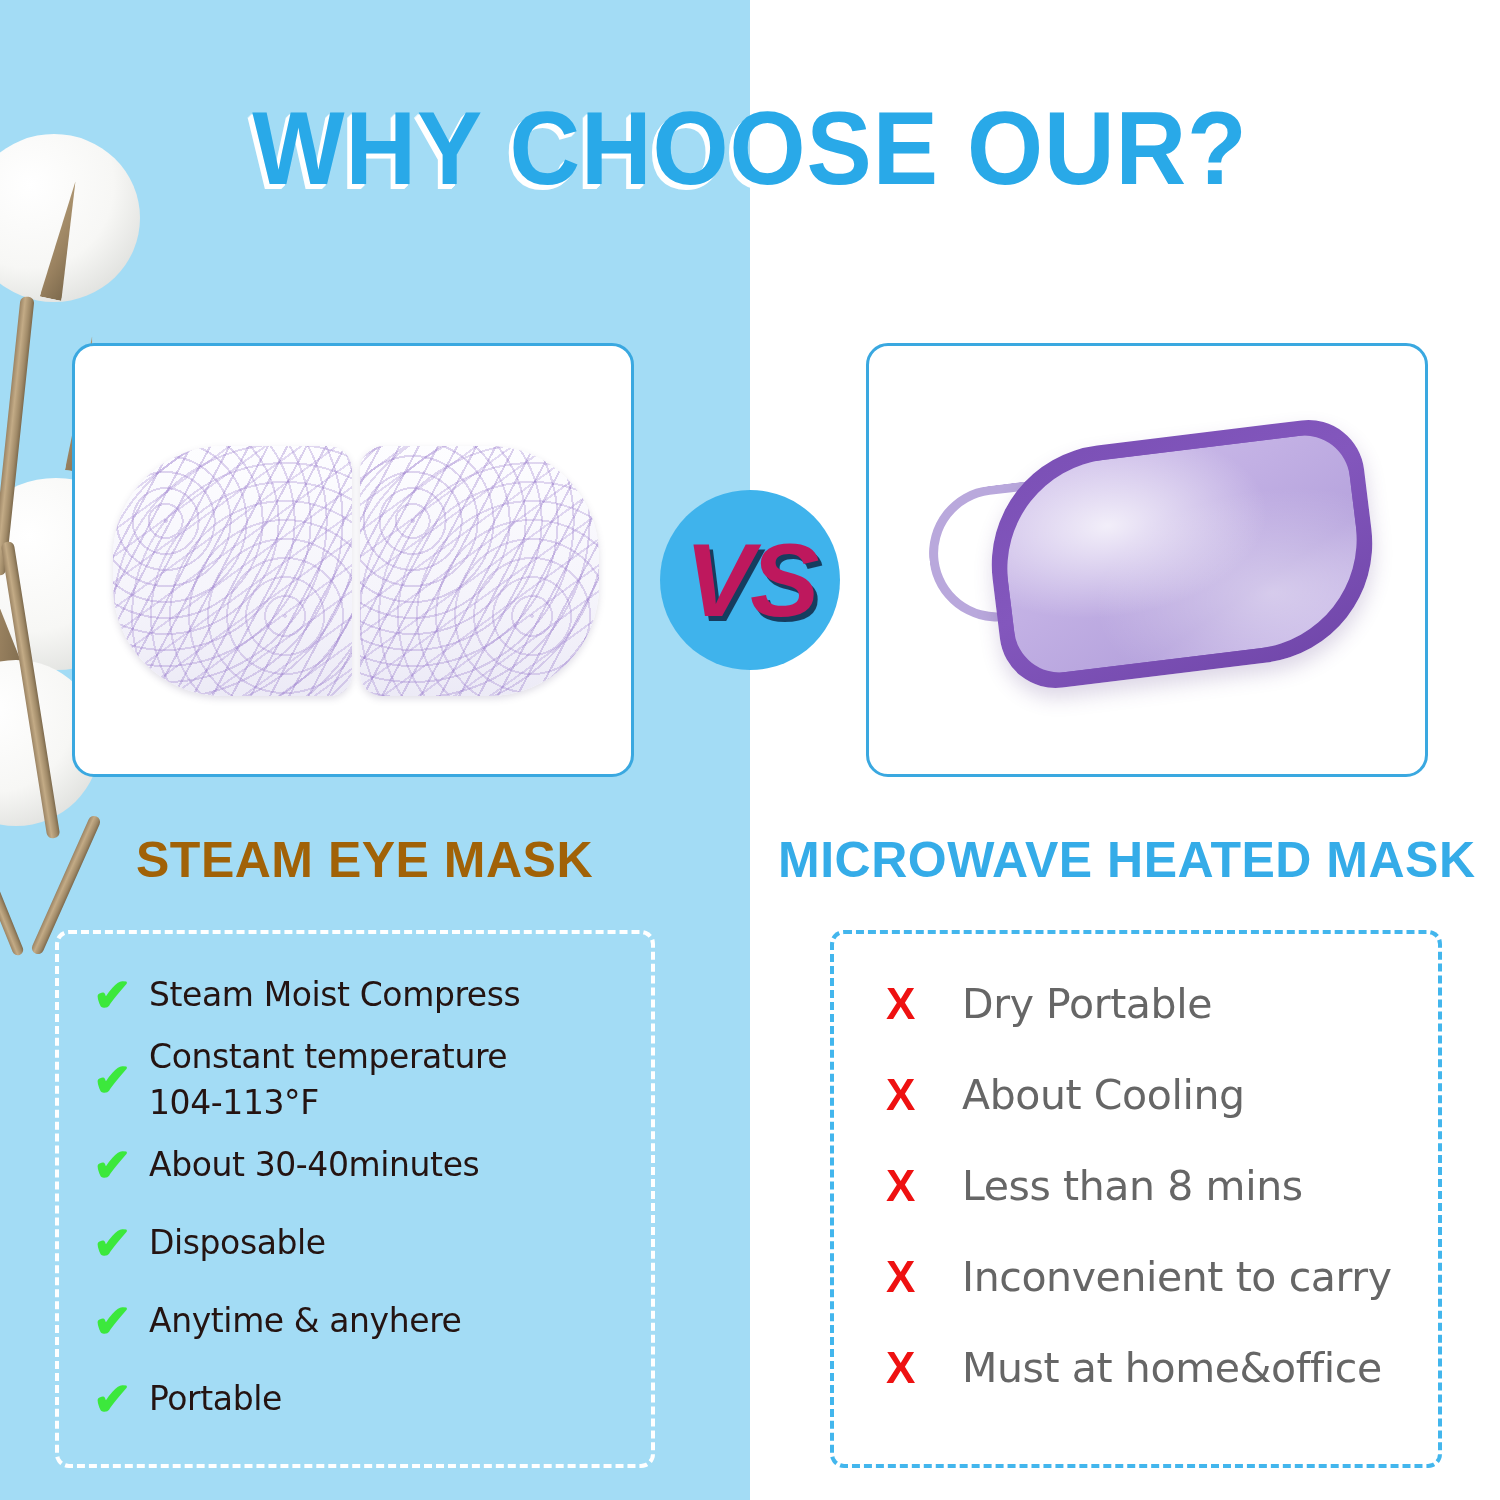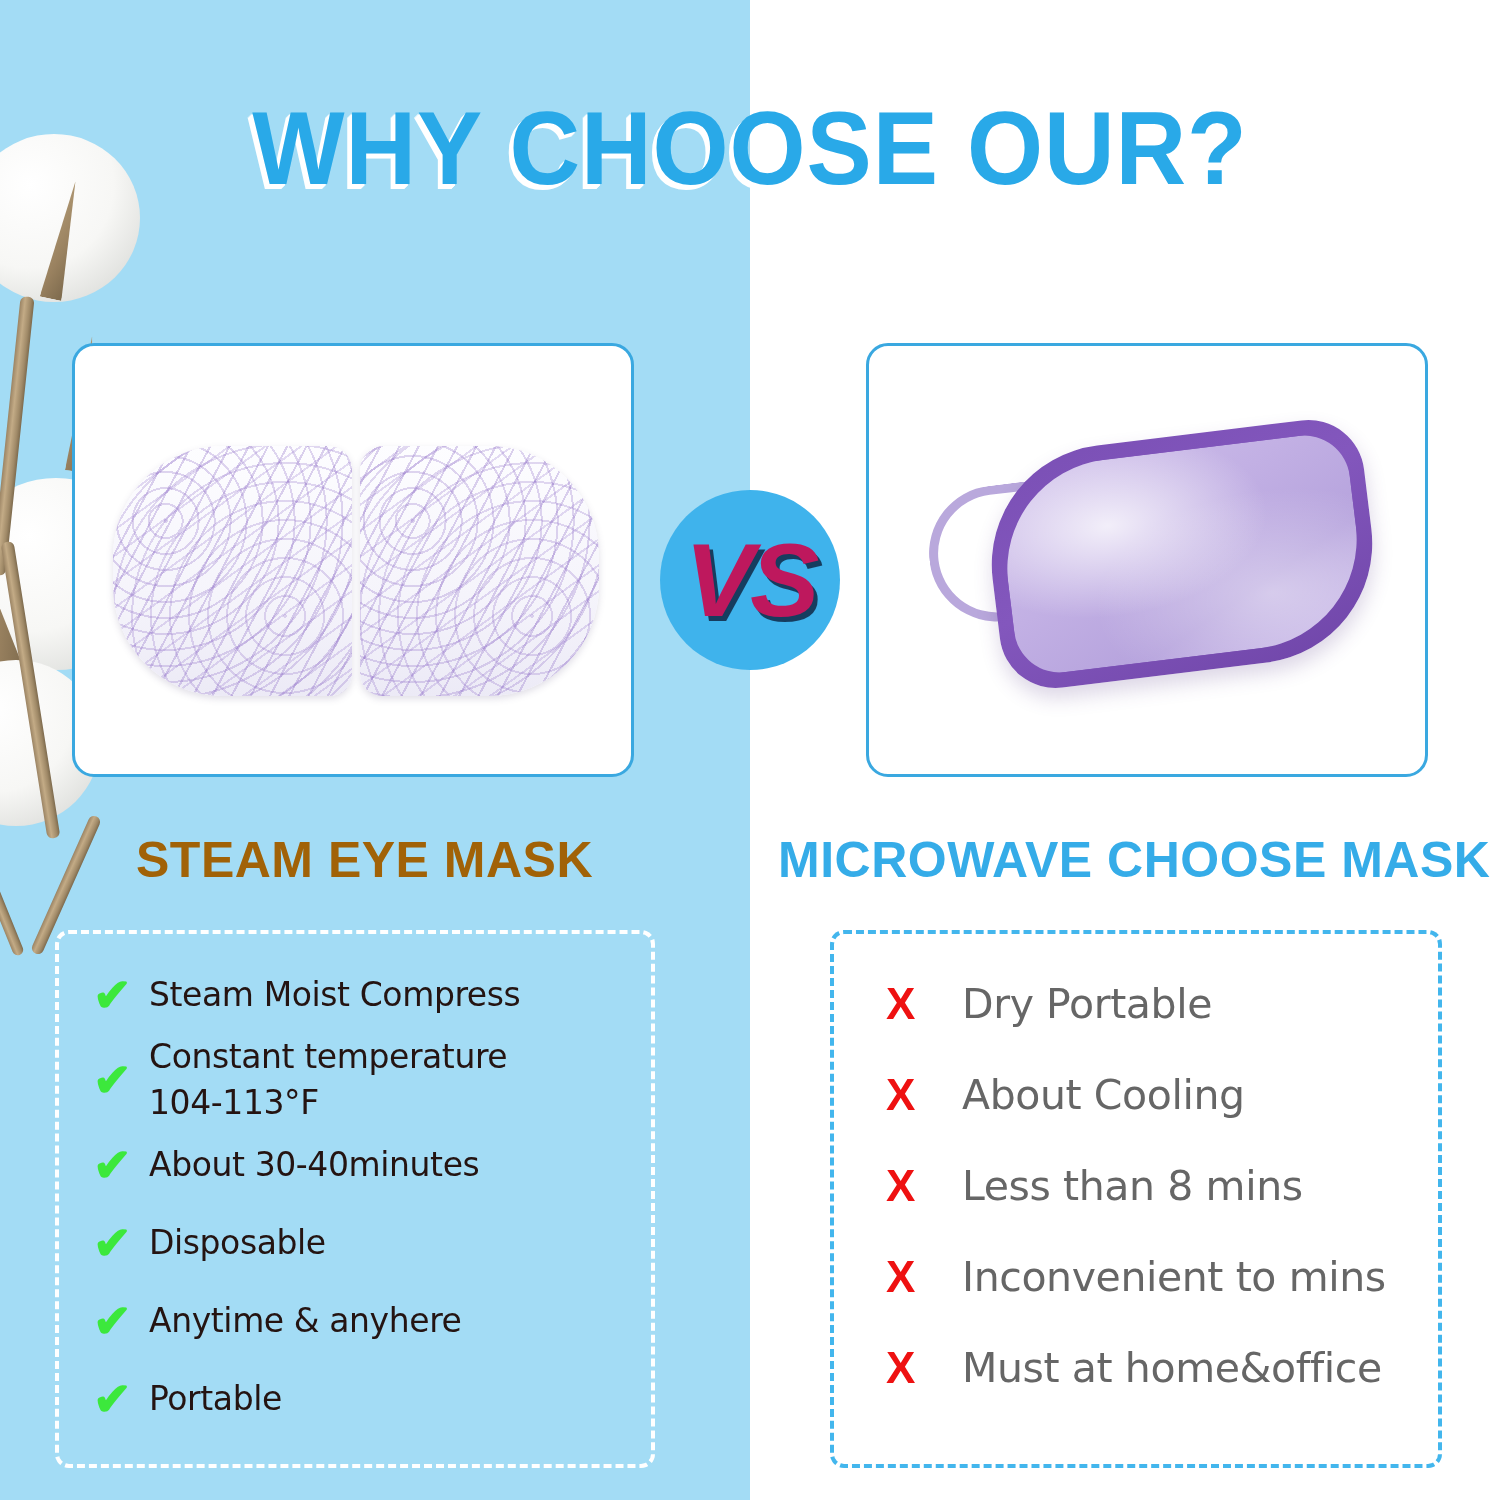--- a/index.html
+++ b/index.html
@@ -302,21 +302,21 @@
       </div>
     </div>
   </div>
 
   <div class="vs-badge">
     <div class="vs-circle"></div>
     <div class="vs-text">VS</div>
   </div>
 
   <div class="col-heading heading-left">STEAM EYE MASK</div>
-  <div class="col-heading heading-right">MICROWAVE CHOOSE MASK</div>
+  <div class="col-heading heading-right">MICROWAVE HEATED MASK</div>
 
   <div class="feature-box box-left">
     <ul class="feature-list">
       <li class="feature-item">
         <span class="mark-check">✔</span>
         <span class="label-check">Steam Moist Compress</span>
       </li>
       <li class="feature-item">
         <span class="mark-check">✔</span>
         <span class="label-check">Constant temperature
@@ -350,21 +350,21 @@
       <li class="feature-item">
         <span class="mark-cross">X</span>
         <span class="label-cross">About Cooling</span>
       </li>
       <li class="feature-item">
         <span class="mark-cross">X</span>
         <span class="label-cross">Less than 8 mins</span>
       </li>
       <li class="feature-item">
         <span class="mark-cross">X</span>
-        <span class="label-cross">Inconvenient to mins</span>
+        <span class="label-cross">Inconvenient to carry</span>
       </li>
       <li class="feature-item">
         <span class="mark-cross">X</span>
         <span class="label-cross">Must at home&amp;office</span>
       </li>
     </ul>
   </div>
 
 </div>
 

